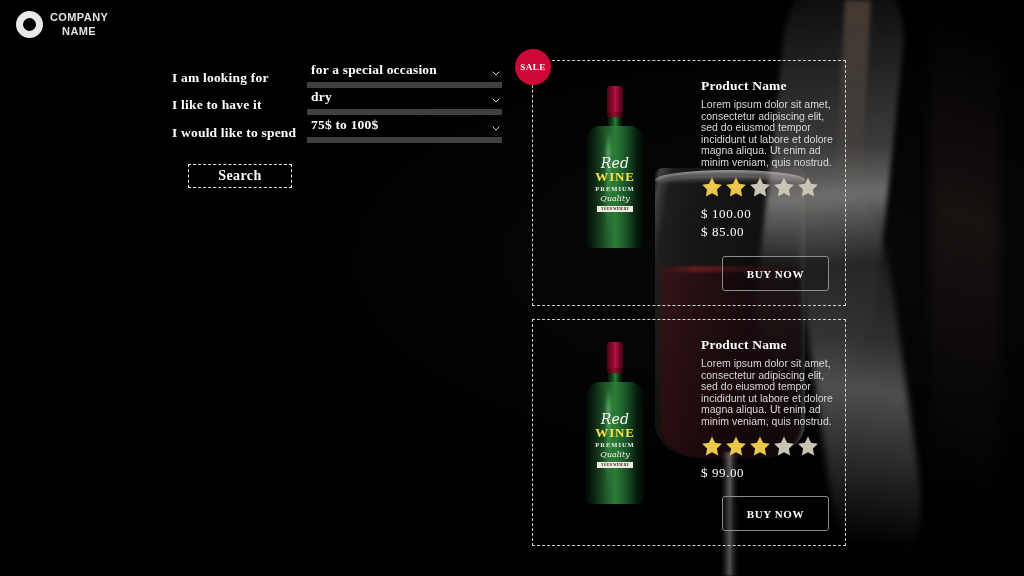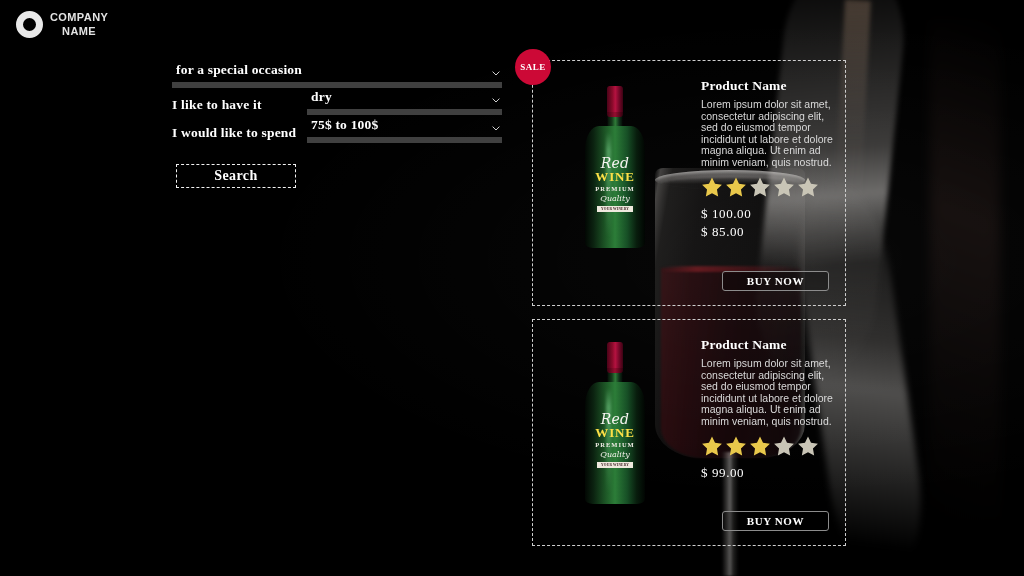--- a/index.html
+++ b/index.html
@@ -101,21 +101,21 @@
   .fsel-val {
     color: #fff; font-family: "Liberation Serif", serif;
     font-weight: bold; font-size: 13.5px; letter-spacing: .2px;
   }
   .caret {
     position: absolute; right: 2px; bottom: 6px; width: 8px; height: 5px;
     color: #cfcfcf;
   }
   .caret svg { display: block; }
   .search-btn {
-    margin-top: 21px; margin-left: 4px; width: 120px; height: 24px;
+    margin-top: 21px; margin-left: 16px; width: 104px; height: 24px;
     border: 1.5px dashed #f2f2f2; background: transparent;
     color: #fff; font-family: "Liberation Serif", serif; font-weight: bold;
     font-size: 14px; letter-spacing: .4px; cursor: pointer;
     display: flex; align-items: center; justify-content: center;
   }
 
   
   .card {
     position: absolute; left: 532px; width: 314px;
     border: 1.5px dashed #cfcfcf; background: transparent;
@@ -199,21 +199,21 @@
     font-size: 10.5px; line-height: 11.6px;
   }
   .stars { display: flex; gap: 2px; margin-top: 7px; }
   .stars svg { display: block; }
   .prices { margin-top: 7px; }
   .price {
     font-family: "Liberation Serif", serif; font-weight: normal; color: #ffffff;
     font-size: 13px; letter-spacing: .6px; line-height: 18px;
   }
   .buy-btn {
-    position: absolute; right: 16px; bottom: 14px; width: 107px; height: 20px;
+    position: absolute; right: 16px; bottom: 14px; width: 107px; height: 35px;
     border: 1px solid #8c8c8c; border-radius: 3px; background: rgba(0,0,0,0.25);
     color: #ffffff; font-family: "Liberation Serif", serif; font-weight: bold;
     font-size: 11px; letter-spacing: .6px; cursor: pointer; z-index: 3;
     display: flex; align-items: center; justify-content: center;
   }
 </style>
 </head>
 <body>
 
 <div id="stage">
@@ -236,20 +236,21 @@
     <div class="logo-ring"></div>
     <div class="logo-text">
       <div>COMPANY</div>
       <div>NAME</div>
     </div>
   </div>
 
   <div class="form">
 
     <div class="frow">
+      <div class="flabel">I am looking for</div>
       <div class="fsel">
         <span class="fsel-val">for a special occasion</span>
         <span class="caret">
           <svg viewBox="0 0 8 5" width="8" height="5">
               <path d="M0.6 0.6 L4 4 L7.4 0.6" fill="none" stroke="currentColor" stroke-width="1"></path>
             </svg>
         </span>
       </div>
     </div>
 

